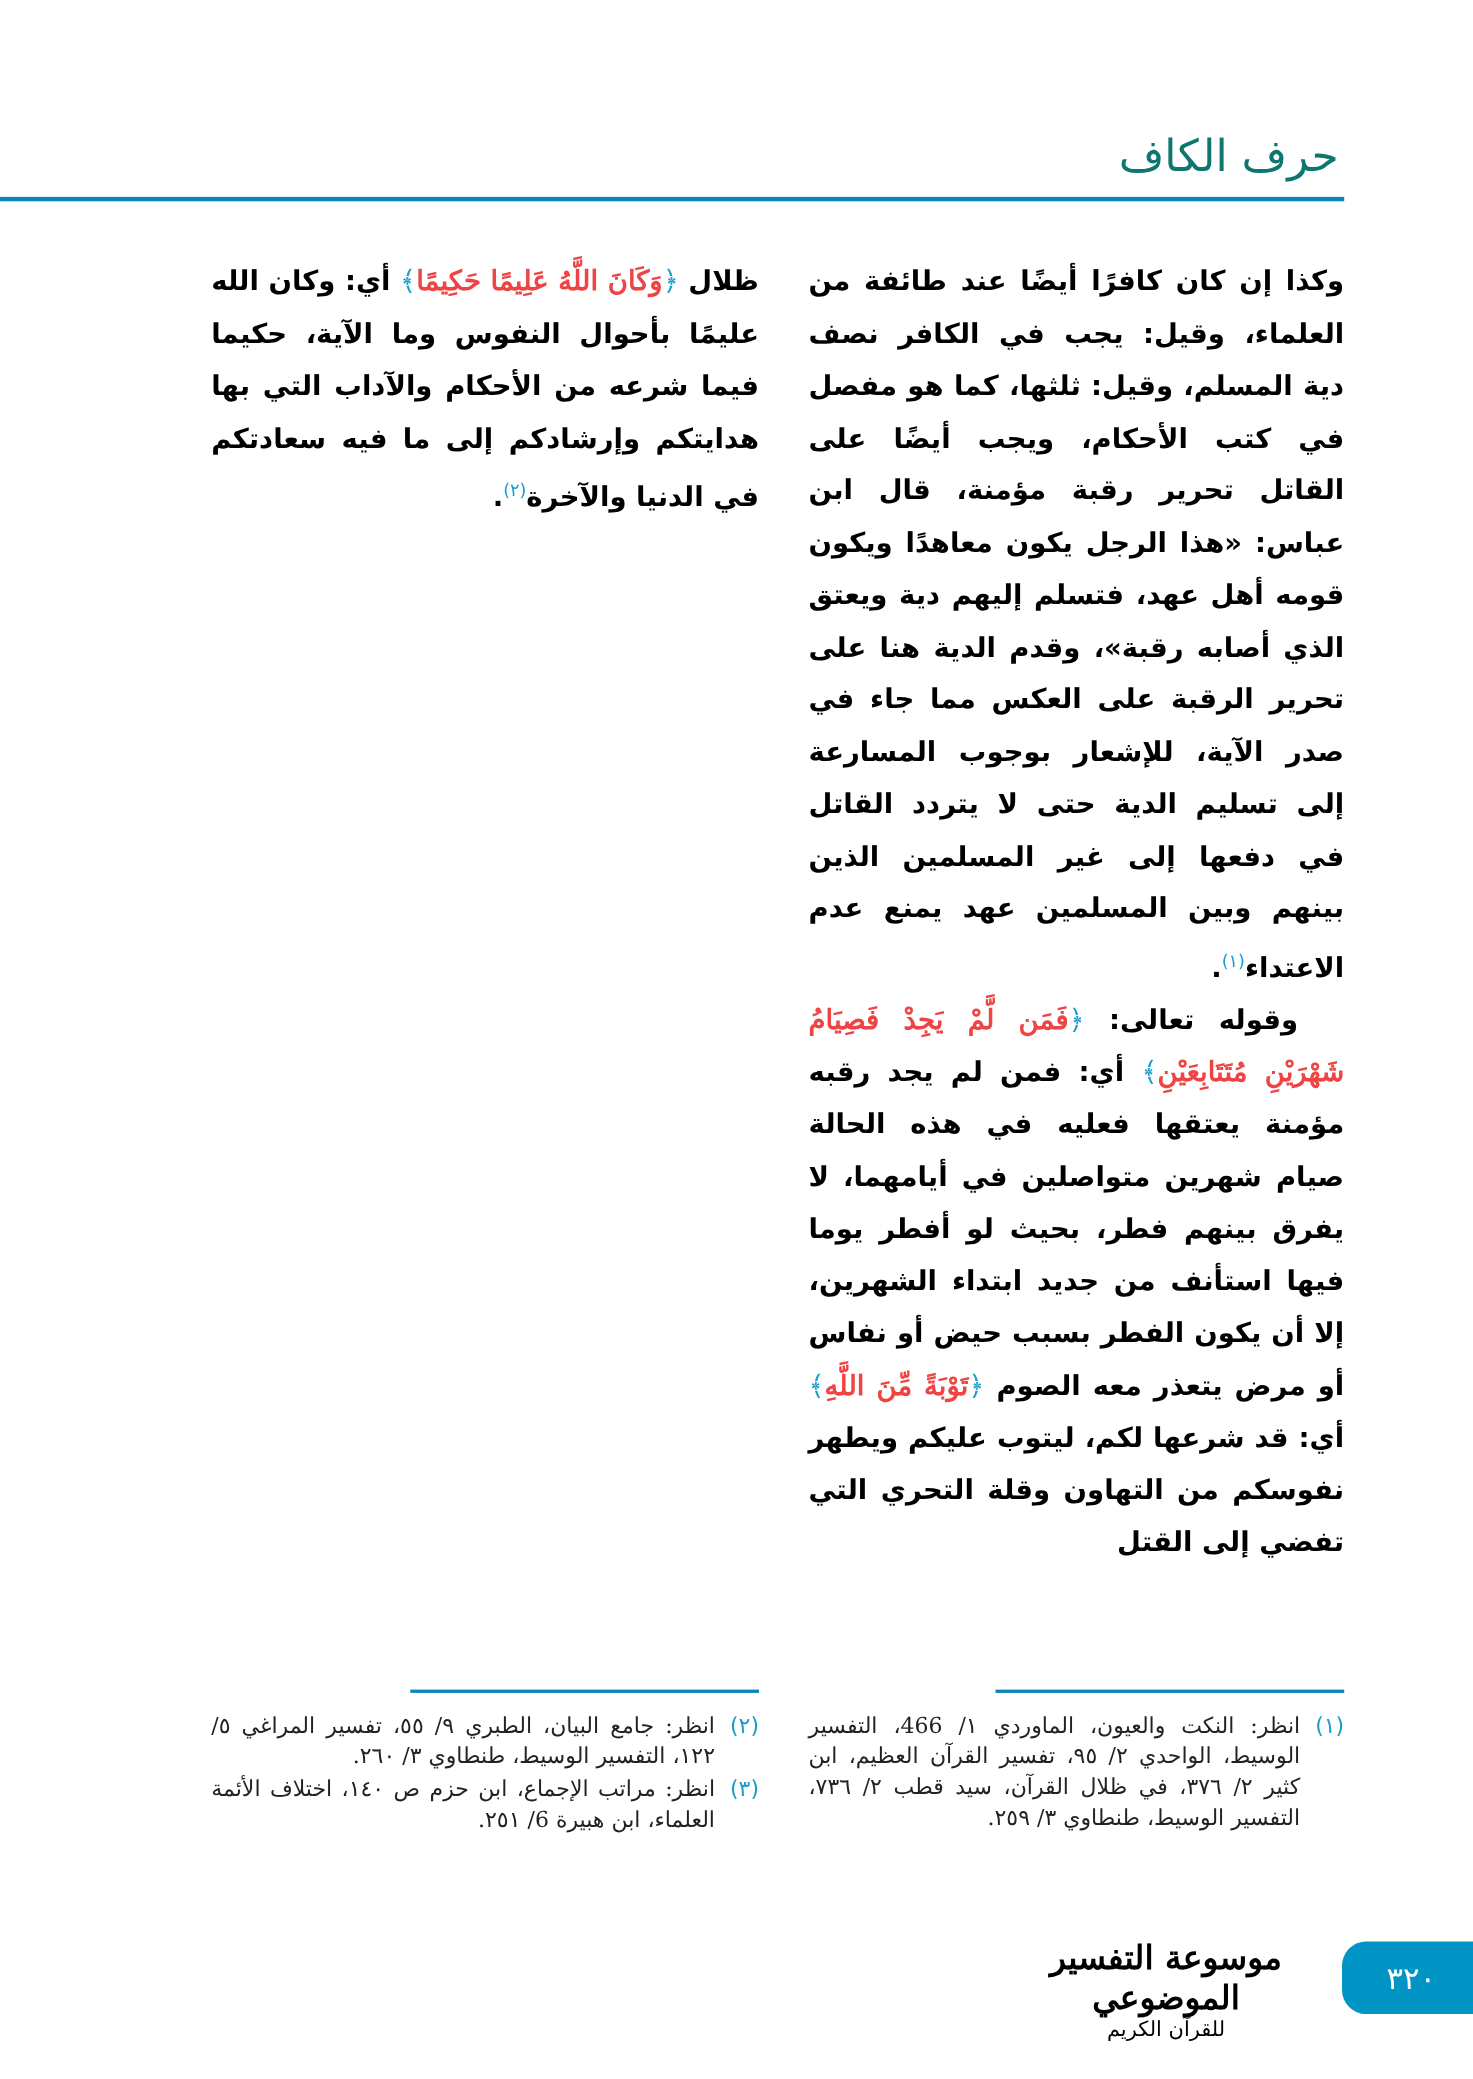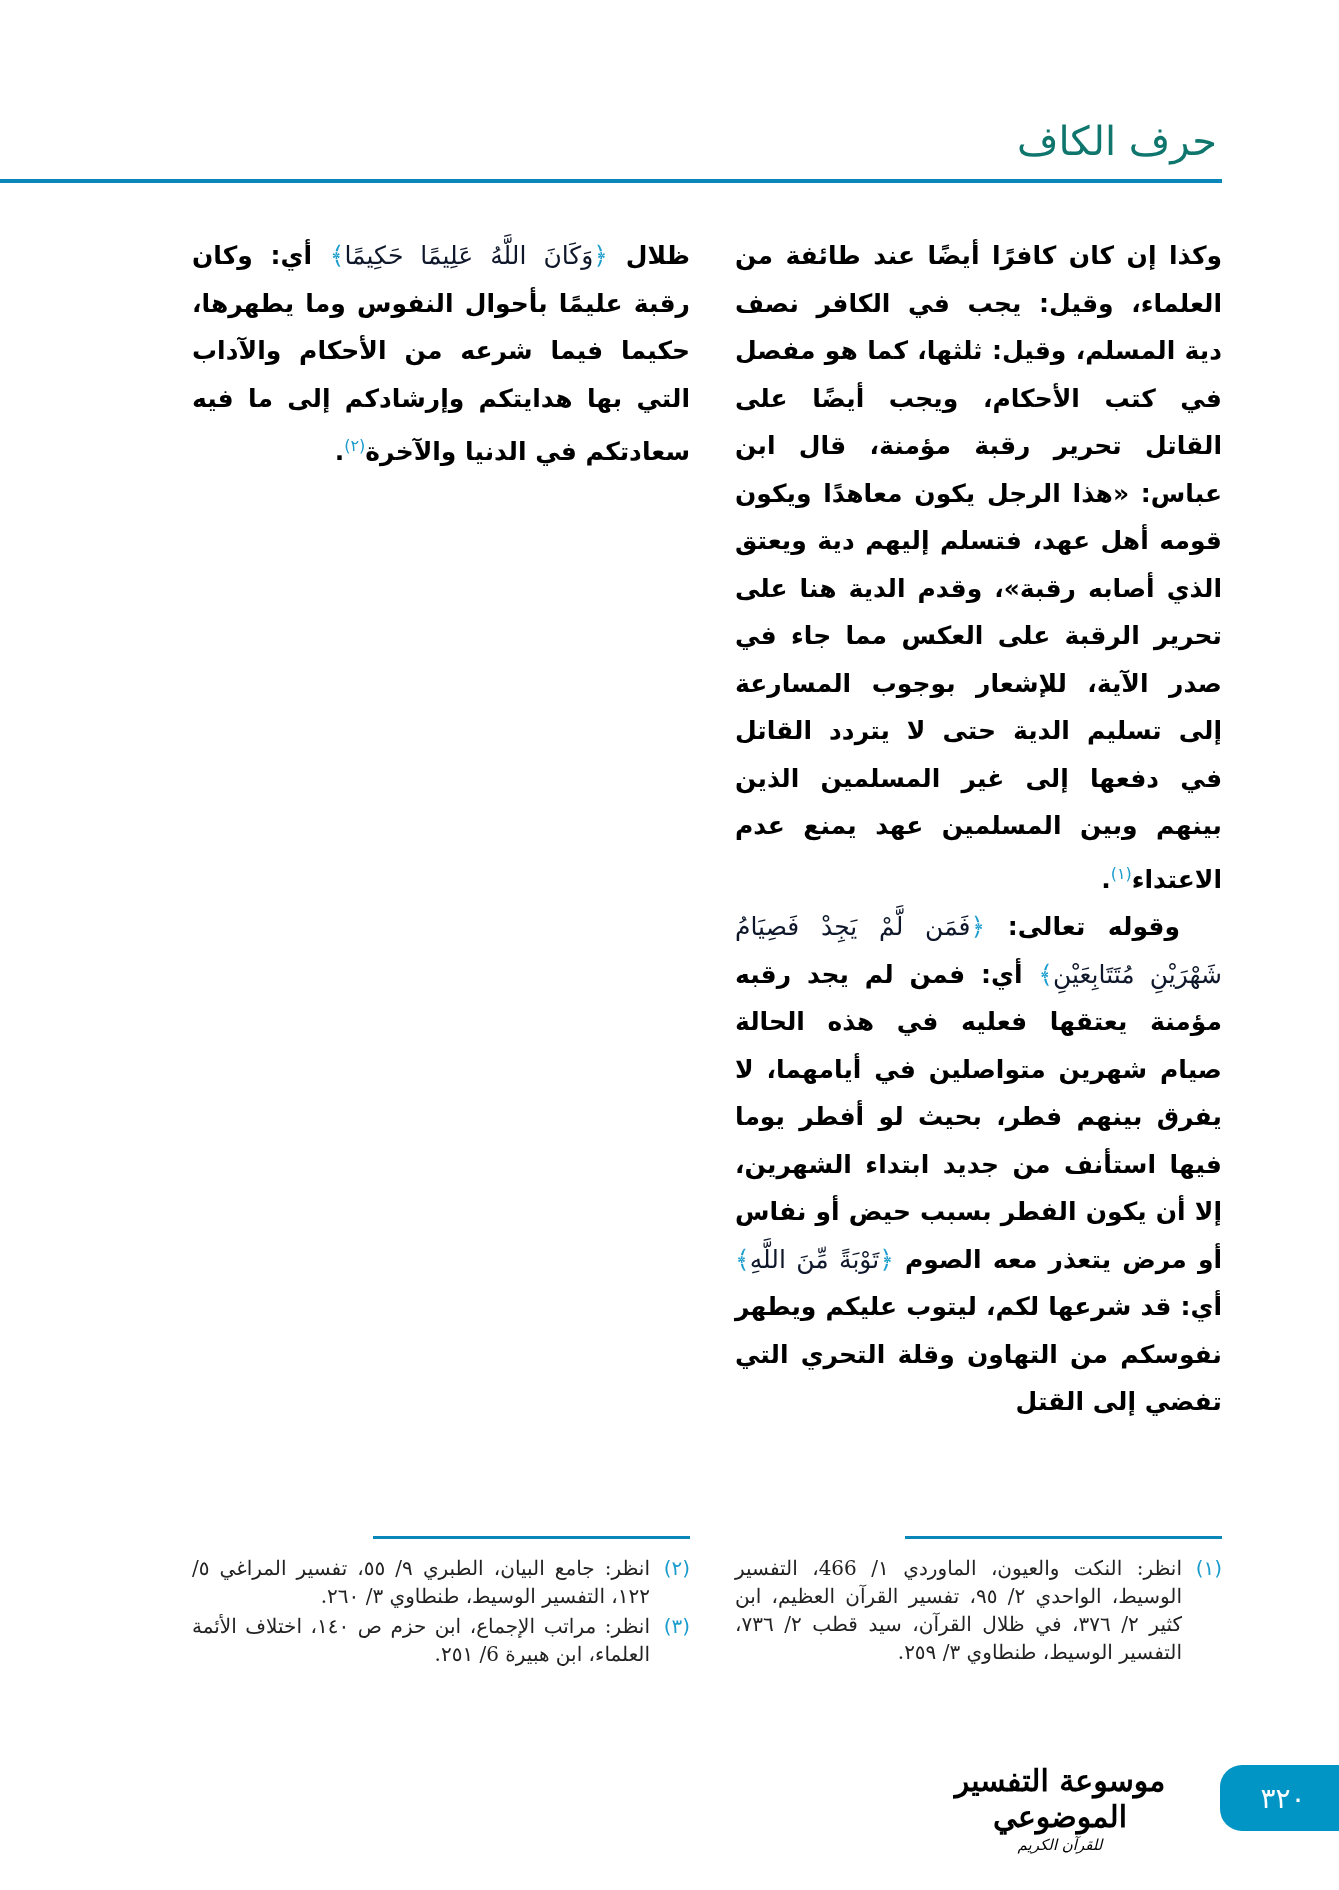--- a/index.html
+++ b/index.html
@@ -6,56 +6,56 @@
   body { width:1339px; height:1890px; position:relative; overflow:hidden;
          font-family:"DejaVu Sans", sans-serif; color:#000; }
   .header-title { position:absolute; right:122px; top:118px; font-size:40px;
          color:#0f766e; font-family:"DejaVu Serif", serif; direction:rtl; }
   .header-rule { position:absolute; left:0; top:179px; width:1222px; height:4px; background:#0a86b8; }
   .col { position:absolute; direction:rtl; text-align:justify; font-weight:bold;
          font-size:25px; line-height:47.5px; }
   .col p { margin:0; text-align-last:right; }
   .col-right { left:735px; width:487px; top:232px; }
   .col-left { left:192px; width:498px; top:232px; }
-  .quran { color:#0f172a; font-weight:normal; font-family:"DejaVu Serif", serif; }
+  .quran { color:#ef4444; font-weight:bold; font-family:"DejaVu Serif", serif; }
   .bracket { color:#1a9ccc; font-weight:normal; }
   .fnref { color:#1a9ccc; font-size:16px; vertical-align:super; font-weight:normal; }
   .indent { text-indent:42px; }
   .fn-rule { position:absolute; height:3px; background:#0a86b8; }
   .fn-rule-right { left:905px; width:317px; top:1536px; }
   .fn-rule-left { left:373px; width:317px; top:1536px; }
   .fn-block { position:absolute; direction:rtl; font-size:20px; line-height:28px;
          font-family:"DejaVu Serif", serif; color:#222; }
   .fn-block-right { left:735px; width:487px; top:1554px; }
   .fn-block-left { left:192px; width:498px; top:1554px; }
   .fn { display:flex; flex-direction:row; margin-bottom:2px; }
   .fn-num { color:#1a9ccc; width:40px; flex:0 0 40px; font-family:"DejaVu Sans", sans-serif; }
   .fn-text { flex:1; text-align:justify; text-align-last:right; }
   .brand { position:absolute; left:935px; top:1763px; width:250px; text-align:center;
          direction:rtl; color:#000000; font-family:"DejaVu Serif", serif; }
   .brand-main { font-size:30px; font-weight:bold; line-height:36px; }
-  .brand-sub { font-size:15px; line-height:20px;font-style:italic; }
+  .brand-sub { font-size:19px; line-height:20px; }
   .page-badge { position:absolute; left:1220px; top:1765px; width:126px; height:66px;
          background:#0095c4; border-radius:22px 0 0 22px; color:#fff;
          display:flex; align-items:center; justify-content:center; font-size:28px;
          font-family:"DejaVu Sans", sans-serif; direction:rtl; }
 </style>
 </head>
 <body>
 
 <div class="header-title">حرف الكاف</div>
 <div class="header-rule"></div>
 
 <div class="col col-right">
   <p><span>وكذا إن كان كافرًا أيضًا عند طائفة من العلماء، وقيل: يجب في الكافر نصف دية المسلم، وقيل: ثلثها، كما هو مفصل في كتب الأحكام، ويجب أيضًا على القاتل تحرير رقبة مؤمنة، قال ابن عباس: «هذا الرجل يكون معاهدًا ويكون قومه أهل عهد، فتسلم إليهم دية ويعتق الذي أصابه رقبة»، وقدم الدية هنا على تحرير الرقبة على العكس مما جاء في صدر الآية، للإشعار بوجوب المسارعة إلى تسليم الدية حتى لا يتردد القاتل في دفعها إلى غير المسلمين الذين بينهم وبين المسلمين عهد يمنع عدم الاعتداء</span><span class="fnref">(١)</span><span>.</span></p>
   <p class="indent"><span>وقوله تعالى: </span><span class="bracket">﴿</span><span class="quran">فَمَن لَّمْ يَجِدْ فَصِيَامُ شَهْرَيْنِ مُتَتَابِعَيْنِ</span><span class="bracket">﴾</span><span> أي: فمن لم يجد رقبه مؤمنة يعتقها فعليه في هذه الحالة صيام شهرين متواصلين في أيامهما، لا يفرق بينهم فطر، بحيث لو أفطر يوما فيها استأنف من جديد ابتداء الشهرين، إلا أن يكون الفطر بسبب حيض أو نفاس أو مرض يتعذر معه الصوم </span><span class="bracket">﴿</span><span class="quran">تَوْبَةً مِّنَ اللَّهِ</span><span class="bracket">﴾</span><span> أي: قد شرعها لكم، ليتوب عليكم ويطهر نفوسكم من التهاون وقلة التحري التي تفضي إلى القتل</span></p>
 </div>
 
 <div class="col col-left">
-  <p><span>ظلال </span><span class="bracket">﴿</span><span class="quran">وَكَانَ اللَّهُ عَلِيمًا حَكِيمًا</span><span class="bracket">﴾</span><span> أي: وكان رقبة عليمًا بأحوال النفوس وما يطهرها، حكيما فيما شرعه من الأحكام والآداب التي بها هدايتكم وإرشادكم إلى ما فيه سعادتكم في الدنيا والآخرة</span><span class="fnref">(٢)</span><span>.</span></p>
+  <p><span>ظلال </span><span class="bracket">﴿</span><span class="quran">وَكَانَ اللَّهُ عَلِيمًا حَكِيمًا</span><span class="bracket">﴾</span><span> أي: وكان الله عليمًا بأحوال النفوس وما الآية، حكيما فيما شرعه من الأحكام والآداب التي بها هدايتكم وإرشادكم إلى ما فيه سعادتكم في الدنيا والآخرة</span><span class="fnref">(٢)</span><span>.</span></p>
 </div>
 
 <div class="fn-rule fn-rule-right"></div>
 <div class="fn-rule fn-rule-left"></div>
 
 <div class="fn-block fn-block-right">
   <div class="fn">
     <span class="fn-num">(١)</span>
     <span class="fn-text">انظر: النكت والعيون، الماوردي ١/ 466، التفسير الوسيط، الواحدي ٢/ ٩٥، تفسير القرآن العظيم، ابن كثير ٢/ ٣٧٦، في ظلال القرآن، سيد قطب ٢/ ٧٣٦، التفسير الوسيط، طنطاوي ٣/ ٢٥٩.</span>
   </div>

